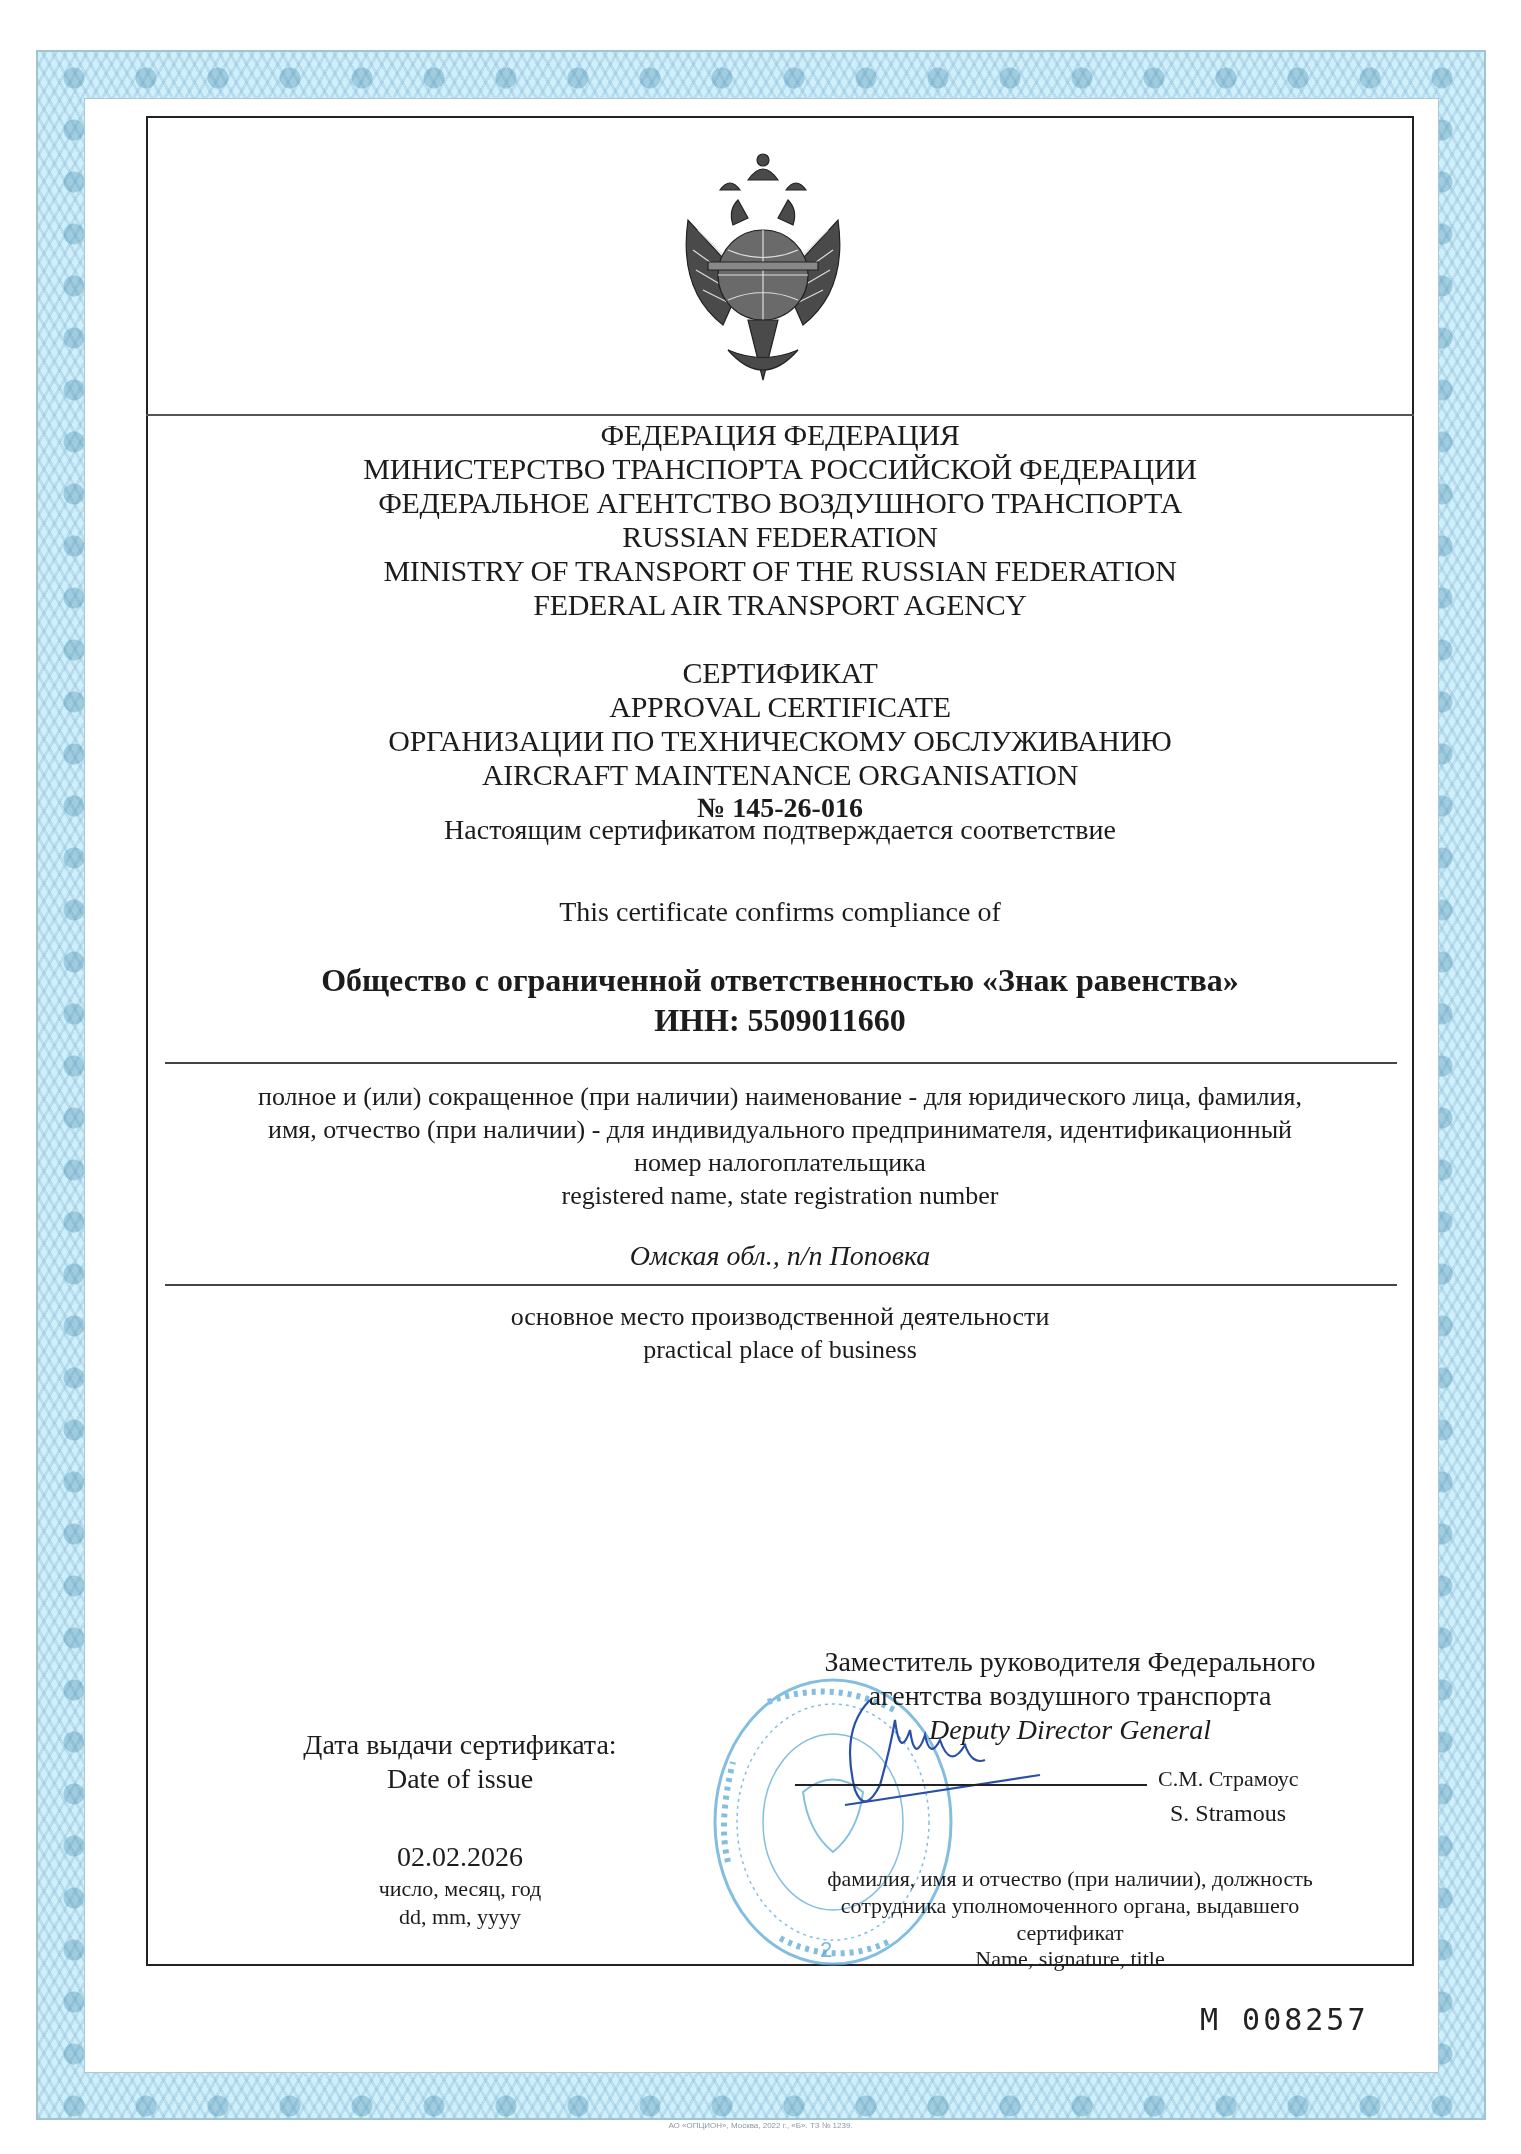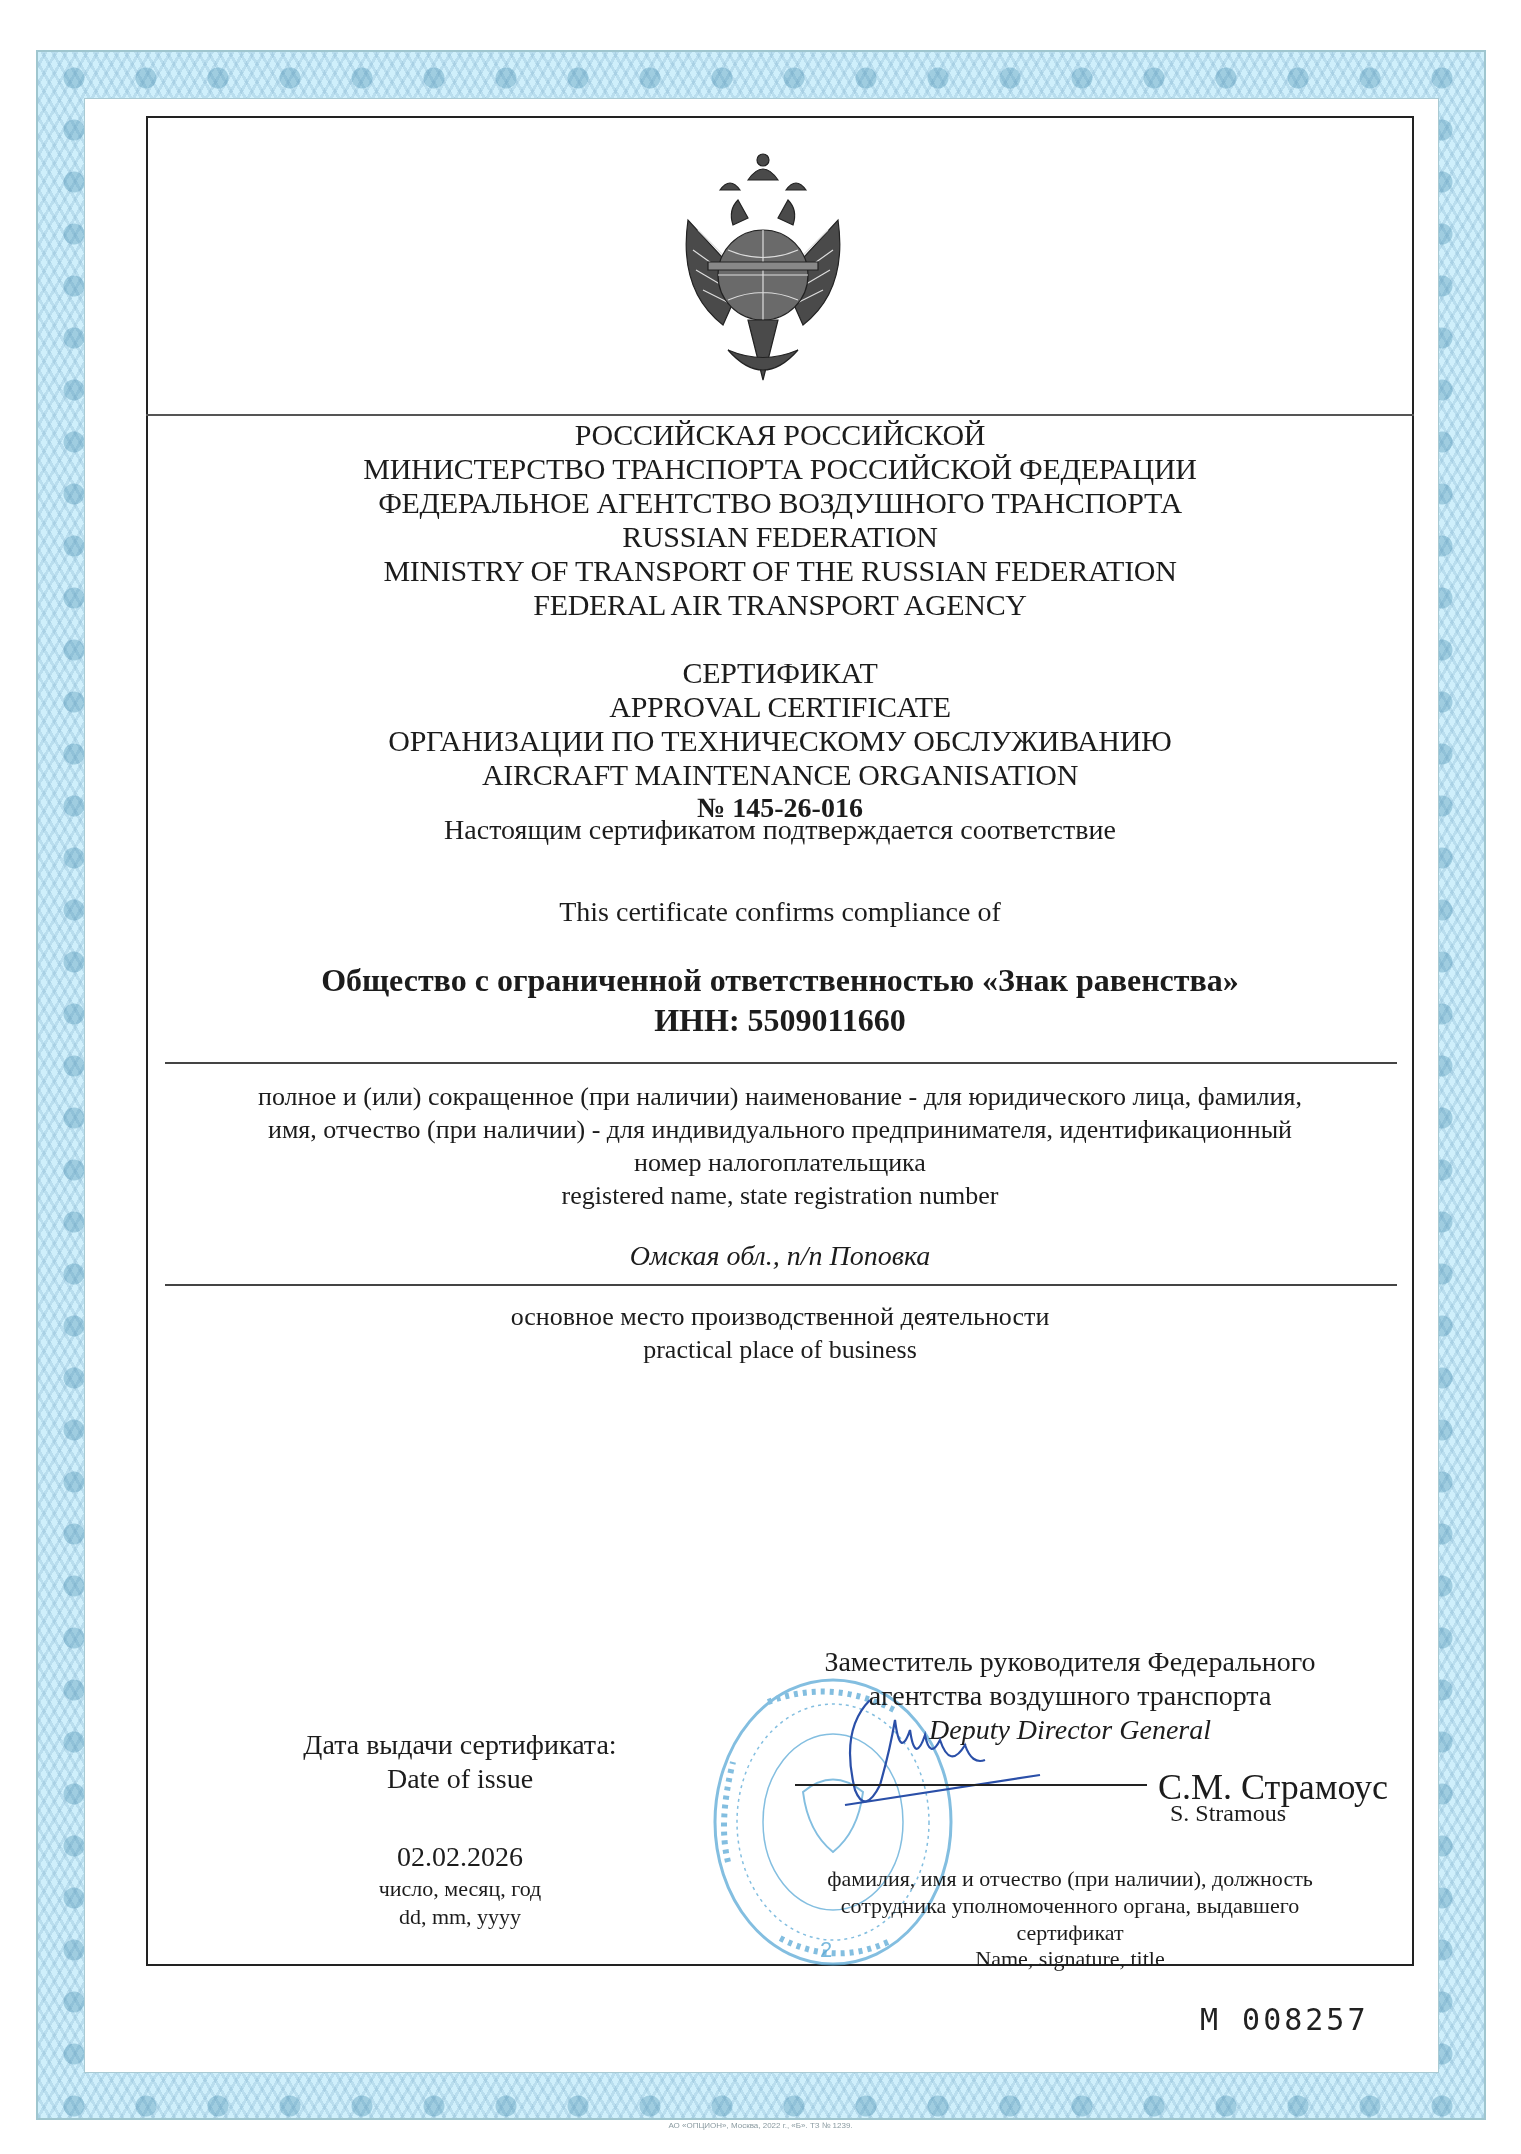--- a/index.html
+++ b/index.html
@@ -71,21 +71,21 @@
     <path d="M50 125 H140 M95 80 V170 M60 100 Q95 115 130 100 M60 150 Q95 135 130 150" stroke="#ddd" fill="none"></path>
     <path d="M40 112 L150 112 L150 120 L40 120 Z" fill="#888"></path>
     <path d="M70 50 Q60 60 65 75 L80 68 Z"></path>
       <path d="M120 50 Q130 60 125 75 L110 68 Z"></path>
     <path d="M80 170 L95 230 L110 170 Z"></path>
     <path d="M60 200 Q95 240 130 200 Q95 215 60 200 Z"></path>
   </g>
 </svg>
 <div class="emblem-rule"></div>
 
-<div class="c hdr" style="top:418px;">РОССИЙСКАЯ РОССИЙСКОЙ</div>
+<div class="c hdr" style="top:418px;">ФЕДЕРАЦИЯ ФЕДЕРАЦИЯ</div>
 <div class="c hdr" style="top:452px;">МИНИСТЕРСТВО ТРАНСПОРТА РОССИЙСКОЙ ФЕДЕРАЦИИ</div>
 <div class="c hdr" style="top:486px;">ФЕДЕРАЛЬНОЕ АГЕНТСТВО ВОЗДУШНОГО ТРАНСПОРТА</div>
 <div class="c hdr" style="top:520px;">RUSSIAN FEDERATION</div>
 <div class="c hdr" style="top:554px;">MINISTRY OF TRANSPORT OF THE RUSSIAN FEDERATION</div>
 <div class="c hdr" style="top:588px;">FEDERAL AIR TRANSPORT AGENCY</div>
 
 <div class="c hdr" style="top:656px;">СЕРТИФИКАТ</div>
 <div class="c hdr" style="top:690px;">APPROVAL CERTIFICATE</div>
 <div class="c hdr" style="top:724px;">ОРГАНИЗАЦИИ ПО ТЕХНИЧЕСКОМУ ОБСЛУЖИВАНИЮ</div>
 <div class="c hdr" style="top:758px;">AIRCRAFT MAINTENANCE ORGANISATION</div>
@@ -133,21 +133,21 @@
 <div class="right-col p28" style="top:1679px;">агентства воздушного транспорта</div>
 <div class="right-col p28" style="top:1713px; font-style:italic;">Deputy Director General</div>
 
 <svg class="signature" viewBox="0 0 300 130">
   <g fill="none" stroke="#2a4fa8" stroke-width="2.2">
     <path d="M70 10 Q40 40 55 100 Q65 125 80 95 Q90 60 95 30 Q100 70 110 40 Q115 75 125 45 Q130 70 140 50 Q150 80 165 55 Q172 75 185 70"></path>
     <path d="M45 115 L240 85"></path>
   </g>
 </svg>
 <div class="sign-line"></div>
-<div style="position:absolute; left:1158px; top:1766px; font-size:36px;">С.М. Страмоус</div>
+<div style="position:absolute; left:1158px; top:1766px; font-size:22px;">С.М. Страмоус</div>
 <div style="position:absolute; left:1170px; top:1800px; font-size:24px;">S. Stramous</div>
 
 <div class="right-col" style="top:1866px; font-size:22px;">фамилия, имя и отчество (при наличии), должность</div>
 <div class="right-col" style="top:1893px; font-size:22px;">сотрудника уполномоченного органа, выдавшего</div>
 <div class="right-col" style="top:1920px; font-size:22px;">сертификат</div>
 <div class="right-col" style="top:1946px; font-size:22px;">Name, signature, title</div>
 
 <div class="serial">М  008257</div>
 
 <div class="printer">АО «ОПЦИОН», Москва, 2022 г., «Б». ТЗ № 1239.</div>

